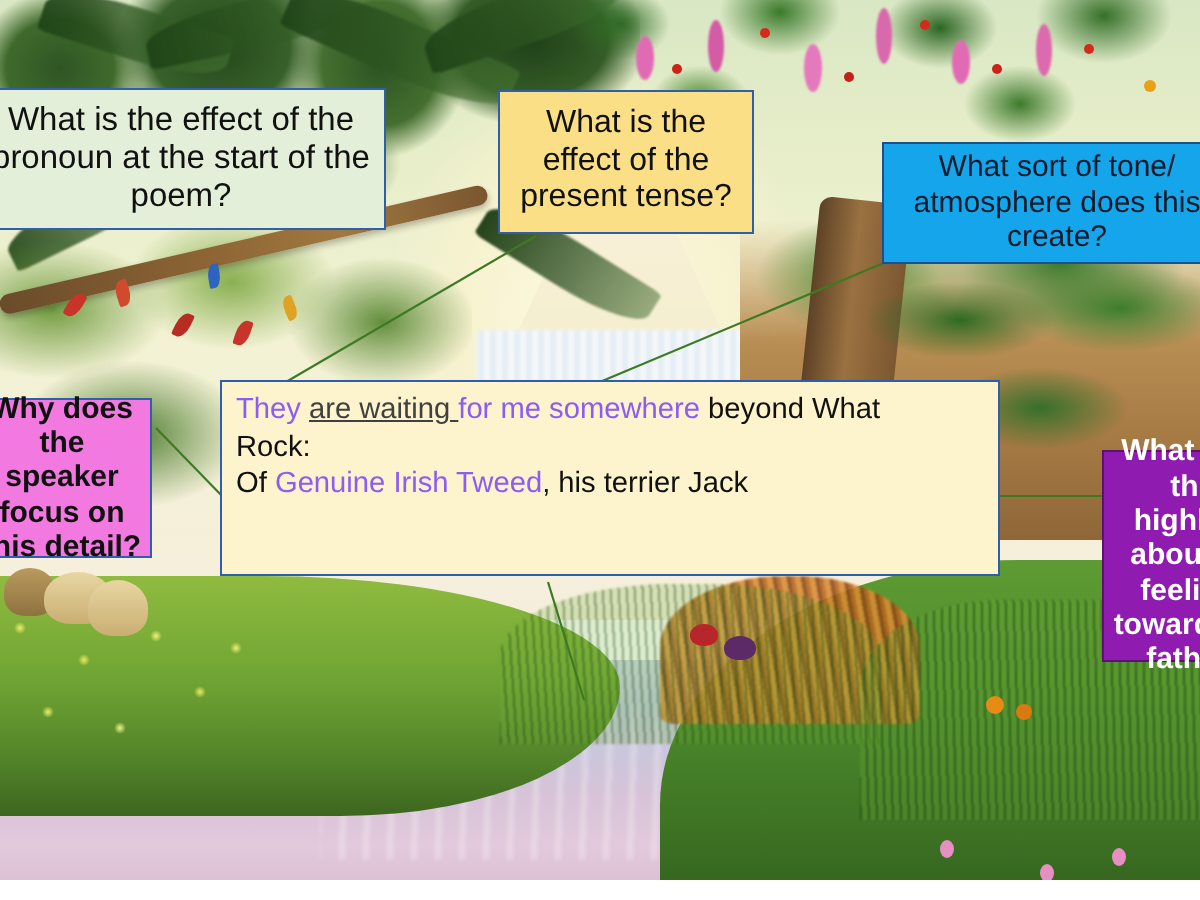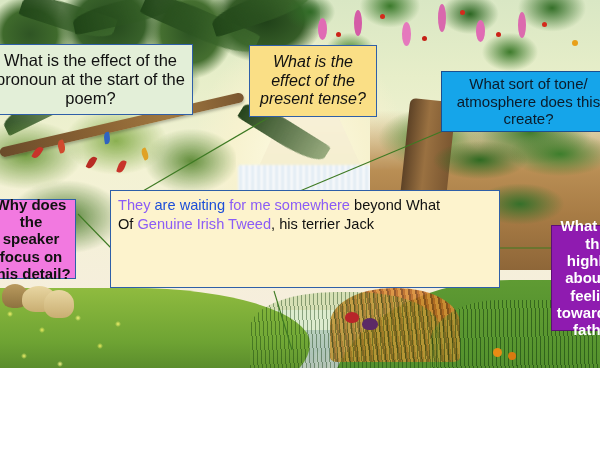--- a/index.html
+++ b/index.html
@@ -1,21 +1,21 @@
 <!DOCTYPE html>
 <html><head>
 <meta charset="utf-8">
 <style>
   html,body{margin:0;padding:0;}
   body{
     width:600px;height:450px;overflow:hidden;
     font-family:"Liberation Sans", sans-serif;
     background:#ffffff;
   }
-  #stage{position:relative;width:600px;height:368px;overflow:hidden;}
+  #stage{position:relative;width:600px;height:440px;overflow:hidden;}
 
   
   .bg{position:absolute;inset:0;overflow:hidden;}
 
   .sky{
     position:absolute;left:0;top:0;width:600px;height:310px;
     background:
       radial-gradient(ellipse 150px 180px at 300px 160px, #fdfbe3 0%, #f7f2cf 45%, rgba(240,238,200,0) 72%),
       linear-gradient(180deg,#d9e7c4 0%, #e7eec9 25%, #f3f2d4 55%, #f6eedd 100%);
   }
@@ -185,21 +185,21 @@
   .box .txt{display:block;width:100%;padding:0 4px;box-sizing:border-box;}
 
   #box-pronoun{
     left:-12px;top:44px;width:205px;height:71px;
     background:#e3efd8;border:1.5px solid #2f5fa8;
     font-size:16.5px;color:#111;
   }
   #box-tense{
     left:249px;top:45px;width:128px;height:72px;
     background:#fadf86;border:1.5px solid #2f5fa8;
-    font-size:16px;color:#111;font-style:italic;
+    font-size:16px;color:#111;
   }
   #box-tone{
     left:441px;top:71px;width:175px;height:61px;
     background:#15a5ea;border:1.5px solid #1b4f8f;
     font-size:15px;color:#0b1b2a;
   }
   #box-why{
     left:-14px;top:199px;width:90px;height:80px;
     background:#f279e0;border:1.5px solid #2f5fa8;
     font-size:15px;color:#111;font-weight:700;
@@ -218,21 +218,21 @@
   
   #poem-box{
     position:absolute;left:110px;top:190px;width:390px;height:98px;
     background:#fdf3cd;border:1.5px solid #2f5fa8;
     box-sizing:border-box;padding:5px 0 0 7px;
     font-size:14.6px;line-height:1.27;color:#111;
     text-align:left;
   }
   #poem-box .line{white-space:nowrap;}
   .w-red{color:#8b5cf6;}
-  .w-blue{color:#1d4ed8;}
+  .w-blue{color:#404040;text-decoration:underline;}
   .w-black{color:#111;}
 </style>
 </head>
 <body>
 
 <div id="stage">
 
   <div class="bg">
     <div class="sky"></div>
     <div class="mountain m2"></div>
@@ -326,16 +326,17 @@
     <span class="txt">Why does the speaker focus on this detail?</span>
   </div>
 
   <div class="box" id="box-highlight">
     <span class="txt">What does this highlight about his feelings towards his father?</span>
   </div>
 
 
   <div id="poem-box">
       <div class="line"><span class="w-red">They </span><span class="w-blue">are waiting </span><span class="w-red">for me somewhere</span><span class="w-black"> beyond What</span></div>
+      <div class="line"><span class="w-black">Rock:</span></div>
       <div class="line"><span class="w-black">Of </span><span class="w-red">Genuine Irish Tweed</span><span class="w-black">, his terrier Jack</span></div>
     </div>
 
 </div>
 
 </body></html>

